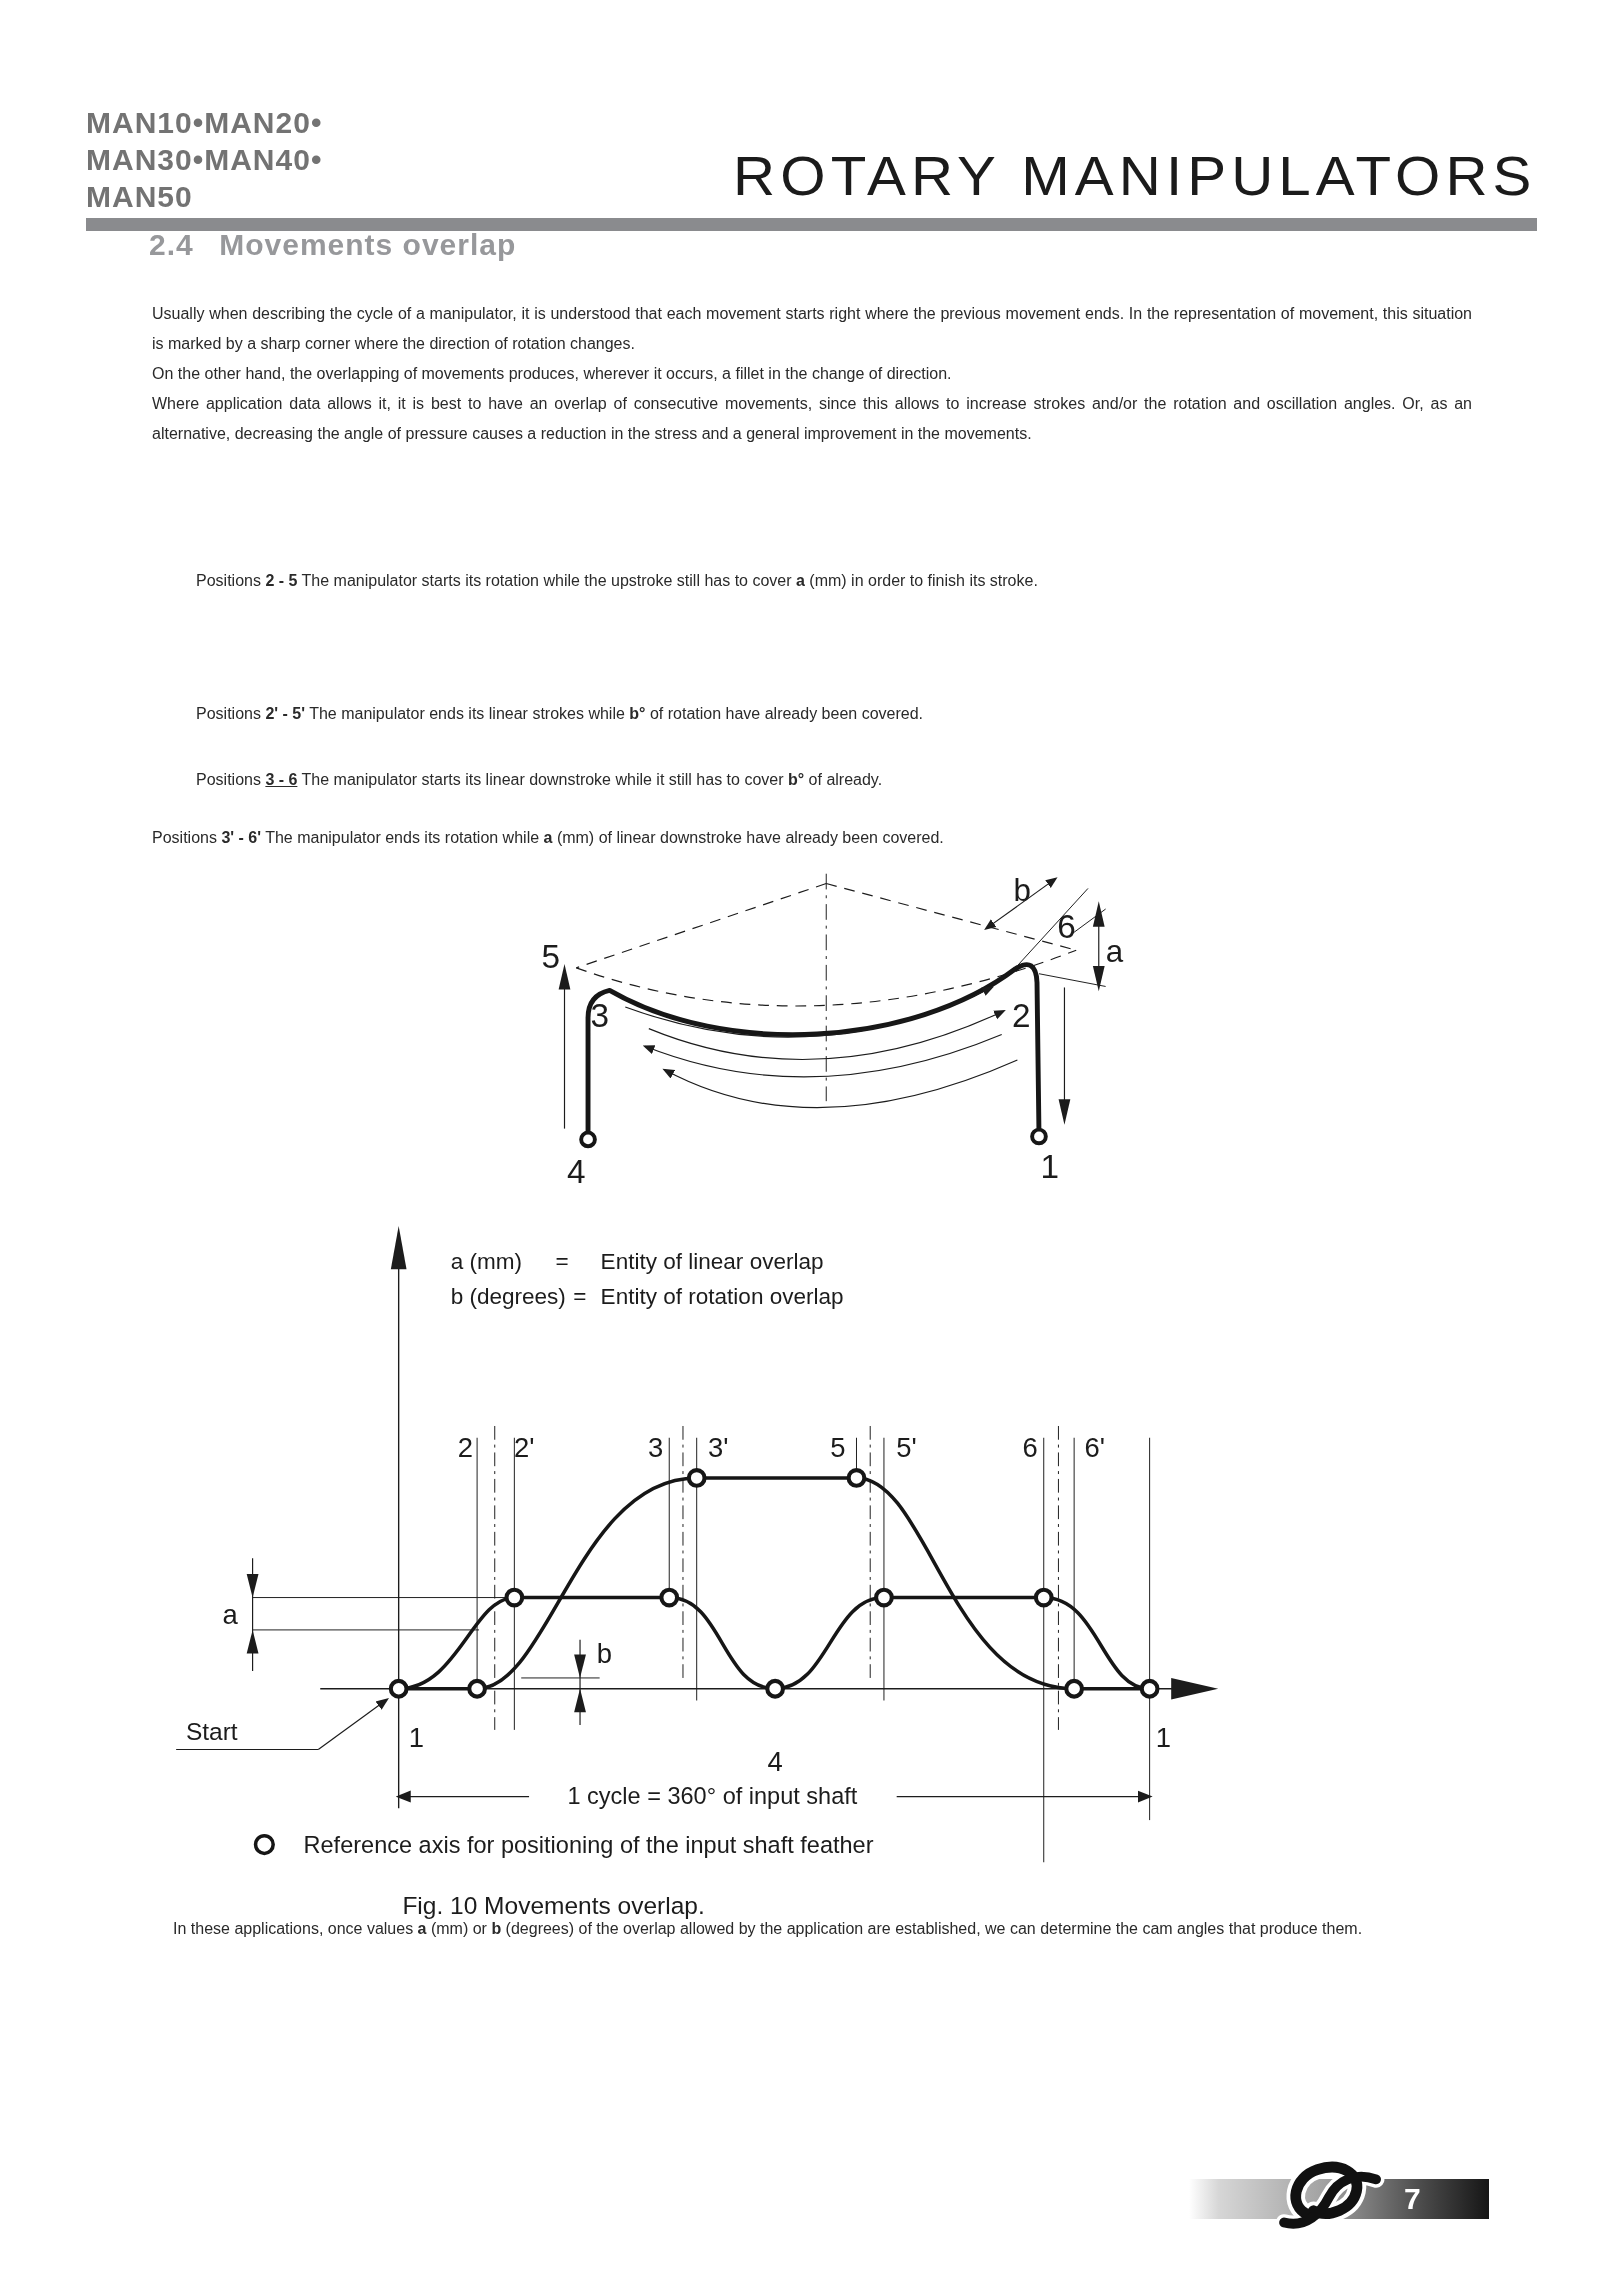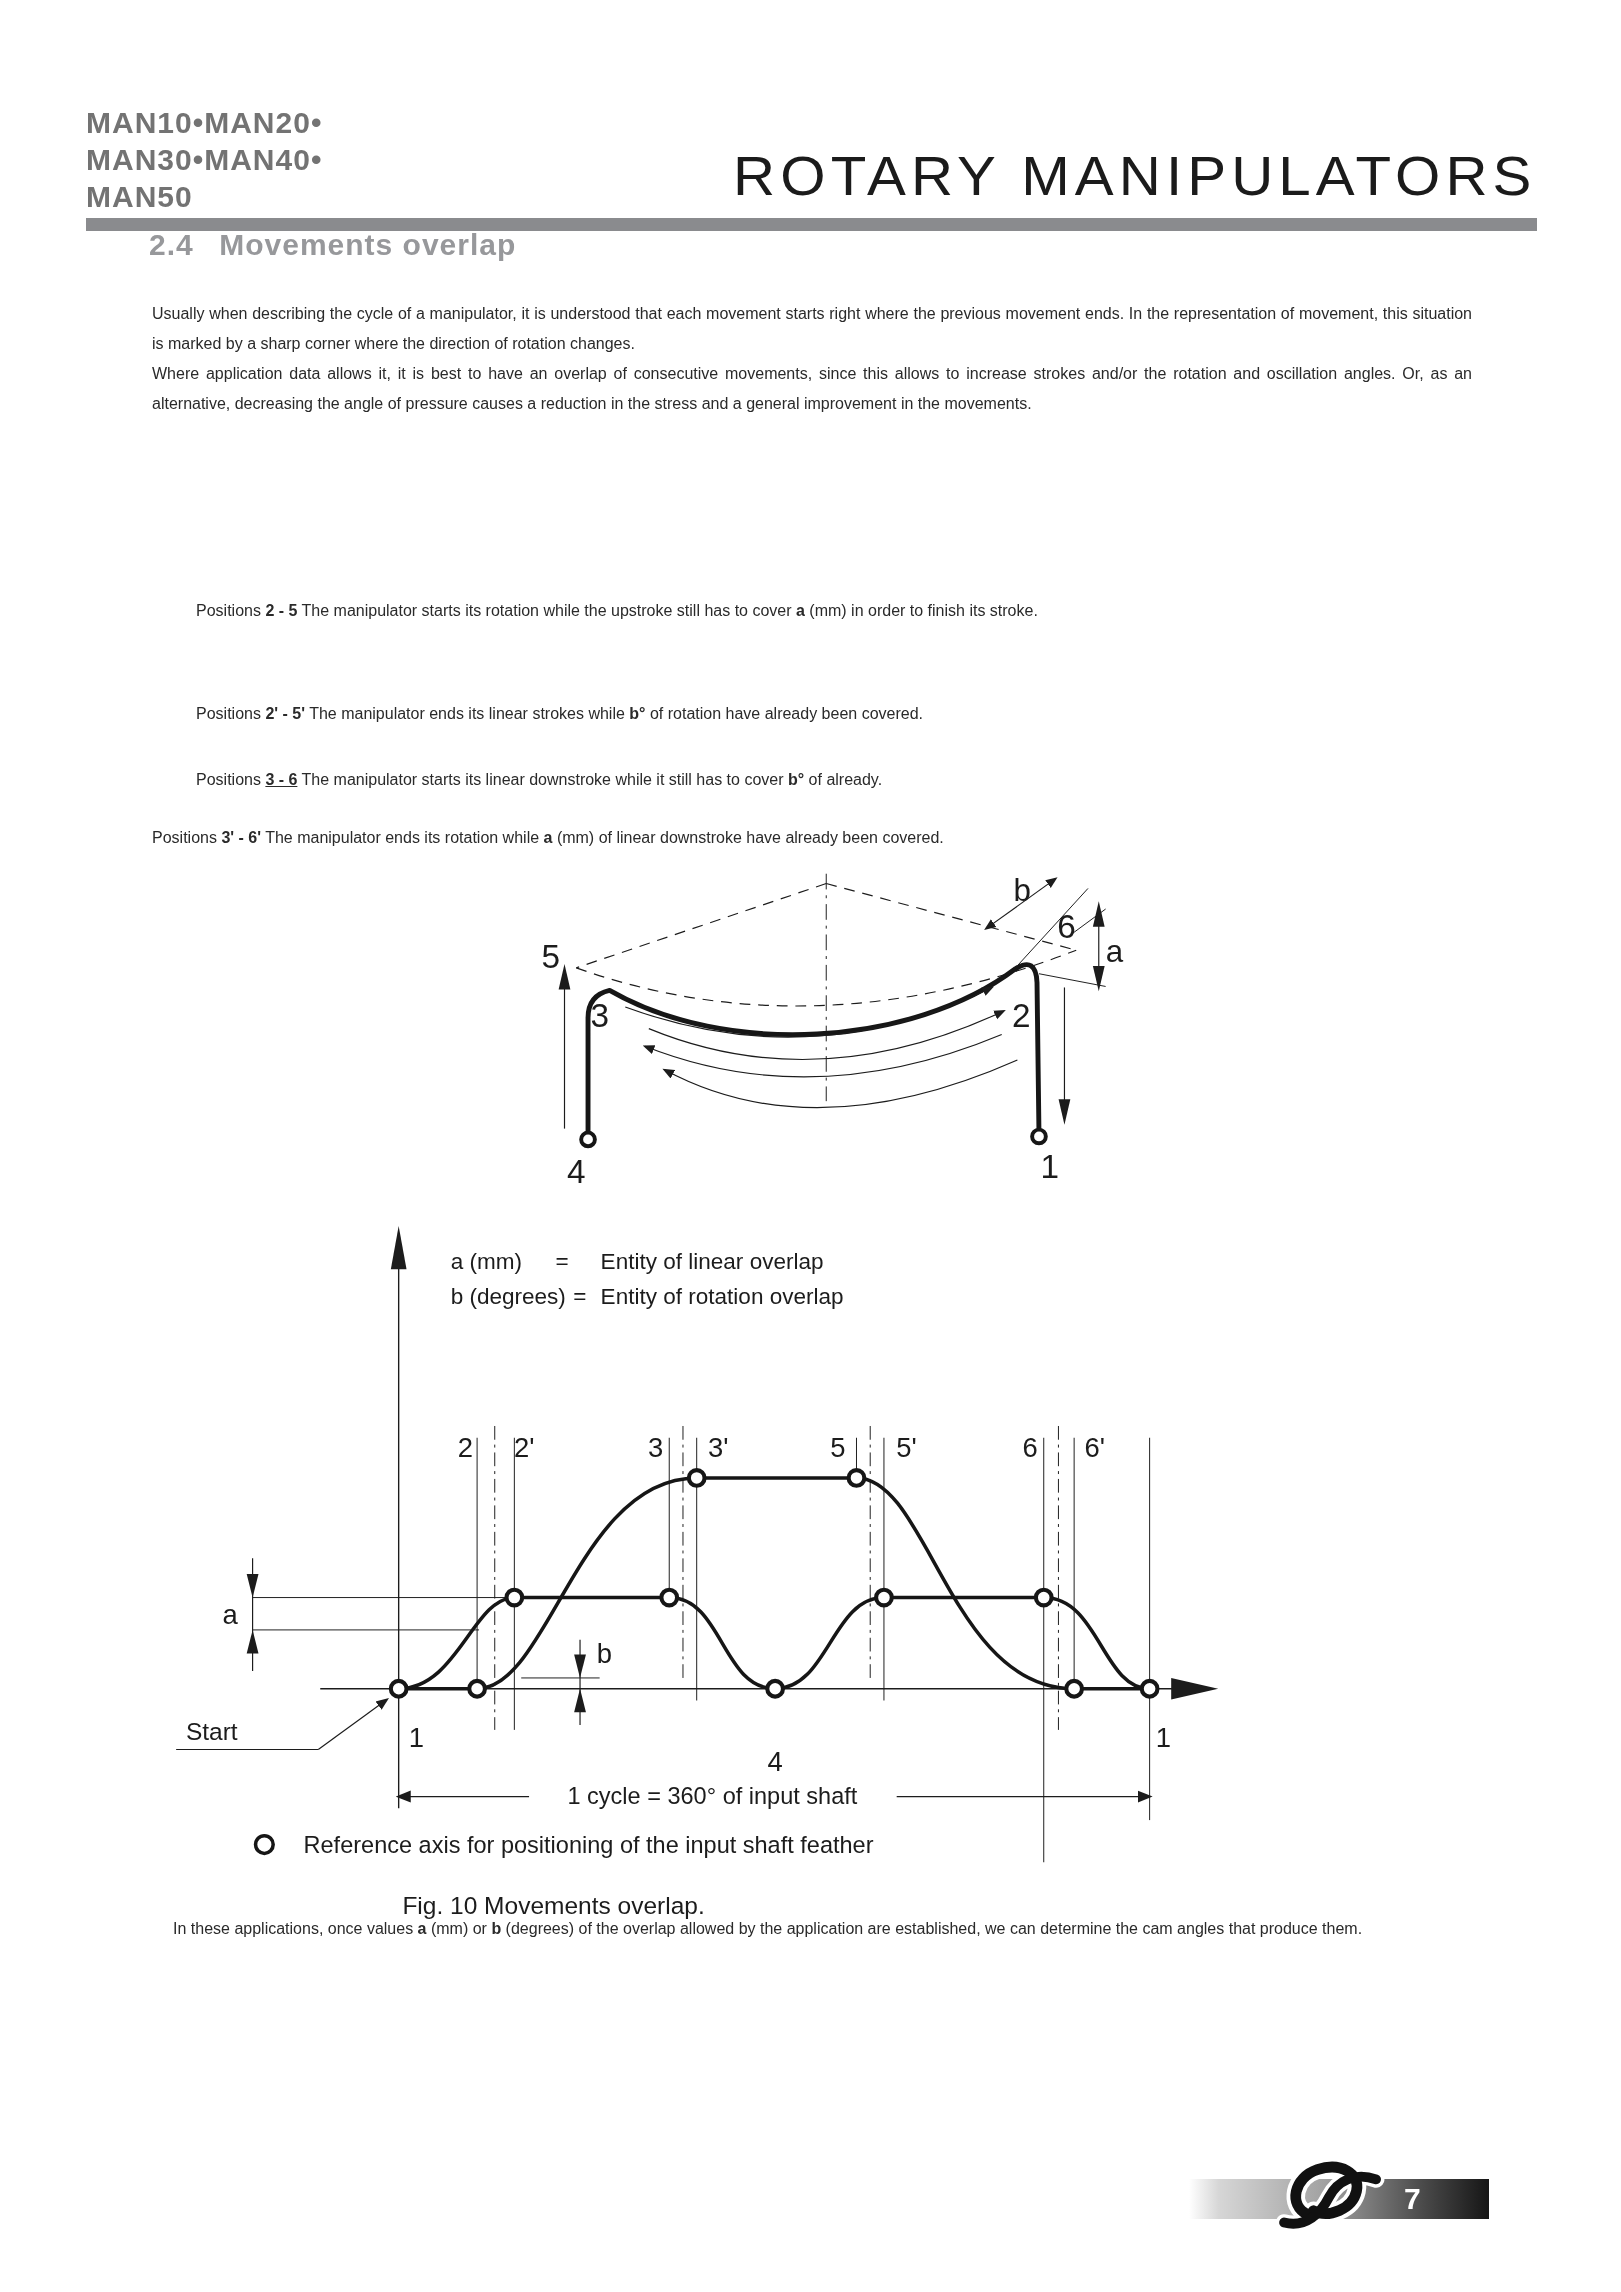--- a/index.html
+++ b/index.html
@@ -11,21 +11,21 @@
   
   .man-block{left:86px;top:104px;font-size:30px;line-height:37px;letter-spacing:1px;color:#737373;font-weight:bold;}
   .main-title{right:84px;top:143px;font-size:56px;letter-spacing:4.9px;color:#1b1b1b;transform:scaleX(1.04);transform-origin:right;white-space:nowrap;}
   .gray-bar{left:86px;top:218px;width:1451px;height:12.7px;background:#8a8b8e;}
   .section-heading{left:149px;top:228px;font-size:30px;font-weight:bold;color:#97989b;letter-spacing:1px;}
   .section-heading .num{margin-right:25.5px;}
   
   .para{font-size:16px;line-height:30px;color:#2a2a2a;}
   .just{text-align:justify;}
   .intro{left:152px;top:299px;width:1320px;}
-  .pos1{left:196px;top:596px;width:1276px;}
+  .pos1{left:196px;top:566px;width:1276px;}
   .pos2{left:196px;top:699px;width:1276px;}
   .pos3{left:196px;top:765px;width:1276px;}
   .pos4{left:152px;top:823px;width:1098px;}
   .closing{left:152px;top:1914px;width:1320px;margin-left:21px;}
   
   svg text{font-family:"Liberation Sans", sans-serif;fill:#1c1c1c;}
   .footer-bar{left:1189px;top:2179px;width:300px;height:40px;
     background:linear-gradient(to right,#ffffff 0%,#d6d6d6 10%,#a2a2a2 45%,#4a4a4a 78%,#161616 100%);}
   .page-num{left:1404px;top:2182px;font-size:30px;font-weight:bold;color:#ffffff;}
   .logo-wrap{left:1274px;top:2152px;}
@@ -40,20 +40,21 @@
 </div>
 <div class="abs main-title">ROTARY MANIPULATORS</div>
 <div class="abs gray-bar"></div>
 
 <div class="abs section-heading">
   <span class="num">2.4</span><span>Movements overlap</span>
 </div>
 
 <div class="abs para just intro">
   <div>Usually when describing the cycle of a manipulator, it is understood that each movement starts right where the previous movement ends. In the representation of movement, this situation is marked by a sharp corner where the direction of rotation changes.</div>
+  <div>On the other hand, the overlapping of movements produces, wherever it occurs, a fillet in the change of direction.</div>
   <div>Where application data allows it, it is best to have an overlap of consecutive movements, since this allows to increase strokes and/or the rotation and oscillation angles. Or, as an alternative, decreasing the angle of pressure causes a reduction in the stress and a general improvement in the movements.</div>
 </div>
 
 <div class="abs para pos1"><span>Positions </span><span style="font-weight: bold;">2 - 5</span><span> The manipulator starts its rotation while the upstroke still has to cover </span><span style="font-weight: bold;">a</span><span> (mm) in order to finish its stroke.</span></div>
 <div class="abs para pos2"><span>Positions </span><span style="font-weight: bold;">2' - 5'</span><span> The manipulator ends its linear strokes while </span><span style="font-weight: bold;">b°</span><span> of rotation have already been covered.</span></div>
 <div class="abs para pos3"><span>Positions </span><span style="font-weight: bold; text-decoration: underline;">3 - 6</span><span> The manipulator starts its linear downstroke while it still has to cover </span><span style="font-weight: bold;">b°</span><span> of already.</span></div>
 <div class="abs para pos4"><span>Positions </span><span style="font-weight: bold;">3' - 6'</span><span> The manipulator ends its rotation while </span><span style="font-weight: bold;">a</span><span> (mm) of linear downstroke have already been covered.</span></div>
 
 <svg class="abs" style="left:490px;top:858px;" width="647" height="353" viewBox="0 0 660 360">
   <defs>

